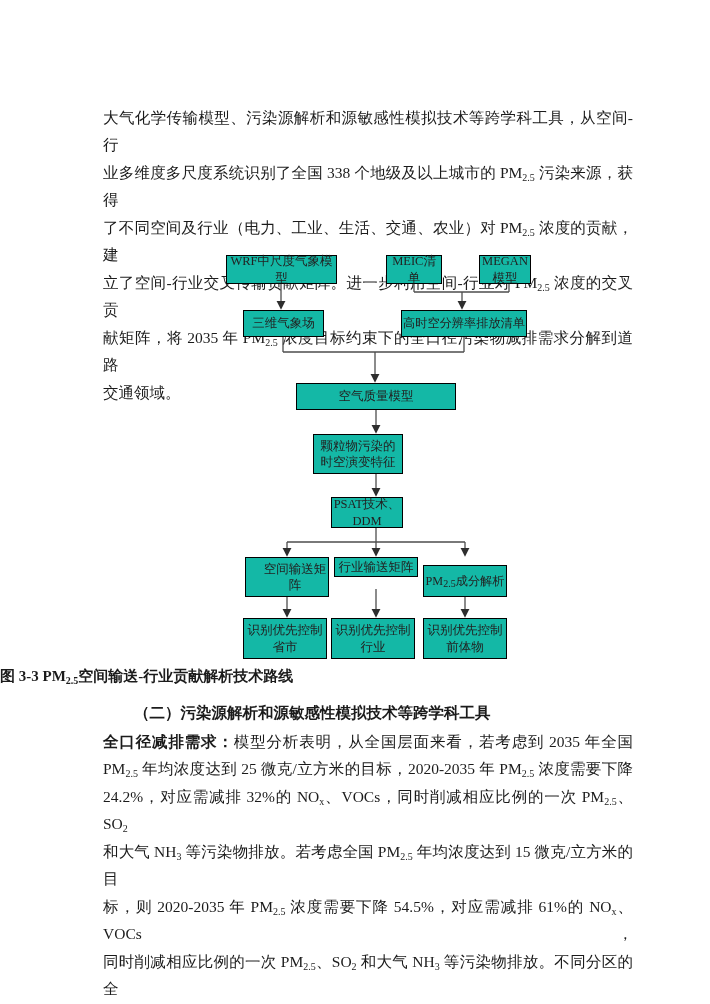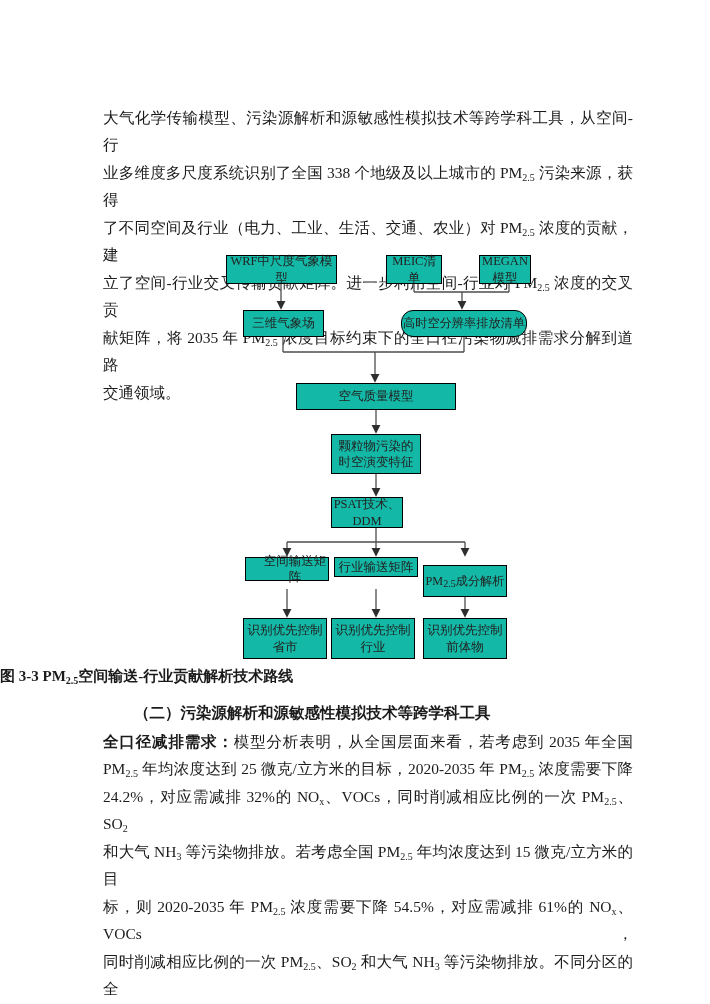--- a/index.html
+++ b/index.html
@@ -26,25 +26,25 @@
   .arrows { position:absolute; left:0; top:0; width:710px; height:412px; pointer-events:none; }
   .caption {
     position:absolute; left:0; top:666px; width:710px; 
     font-size:15px; font-weight:bold; line-height:21px;
   }
   
   .n-wrf       { left:226px; top:7px;   width:111px; height:29px; }
   .n-meic      { left:386px; top:7px;   width:56px;  height:29px; }
   .n-megan     { left:479px; top:7px;   width:52px;  height:29px; }
   .n-met3d     { left:243px; top:62px;  width:81px;  height:27px; }
-  .n-emission  { left:401px; top:62px;  width:126px; height:27px; font-size:12.2px;border-radius:12px; }
+  .n-emission  { left:401px; top:62px;  width:126px; height:27px; font-size:12.2px; }
   .n-aqm       { left:296px; top:135px; width:160px; height:27px; }
-  .n-particle  { left:331px; top:186px; width:90px;  height:40px; }
+  .n-particle  { left:313px; top:186px; width:90px;  height:40px; }
   .n-psat      { left:331px; top:249px; width:72px;  height:31px; }
-  .n-spatial   { left:245px; top:309px; width:84px;  height:24px;padding-left:16px; }
+  .n-spatial   { left:245px; top:309px; width:84px;  height:40px;padding-left:16px; }
   .n-sector    { left:334px; top:309px; width:84px;  height:20px; }
   .n-pmcomp    { left:423px; top:317px; width:84px;  height:32px; font-size:12.2px; }
   .n-pcity     { left:243px; top:370px; width:84px;  height:41px; }
   .n-psector   { left:331px; top:370px; width:84px;  height:41px; }
   .n-pprec     { left:423px; top:370px; width:84px;  height:41px; }
 </style>
 </head>
 <body>
 
 <div class="page">

